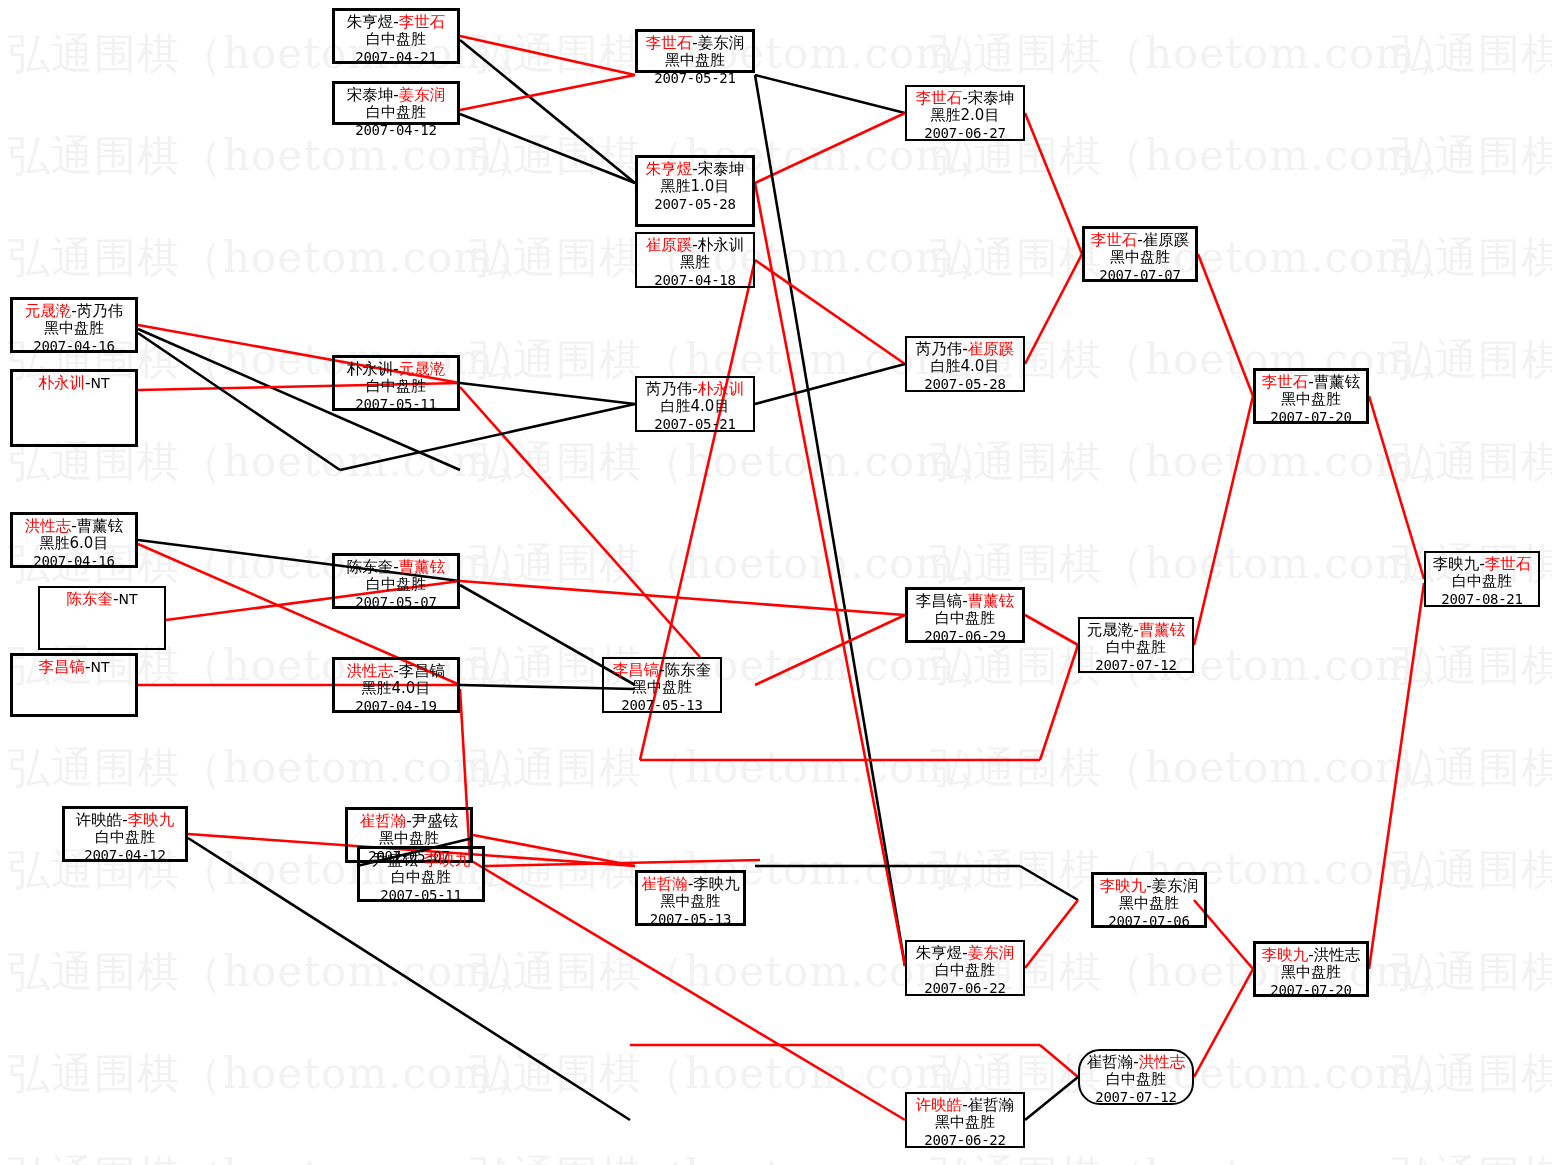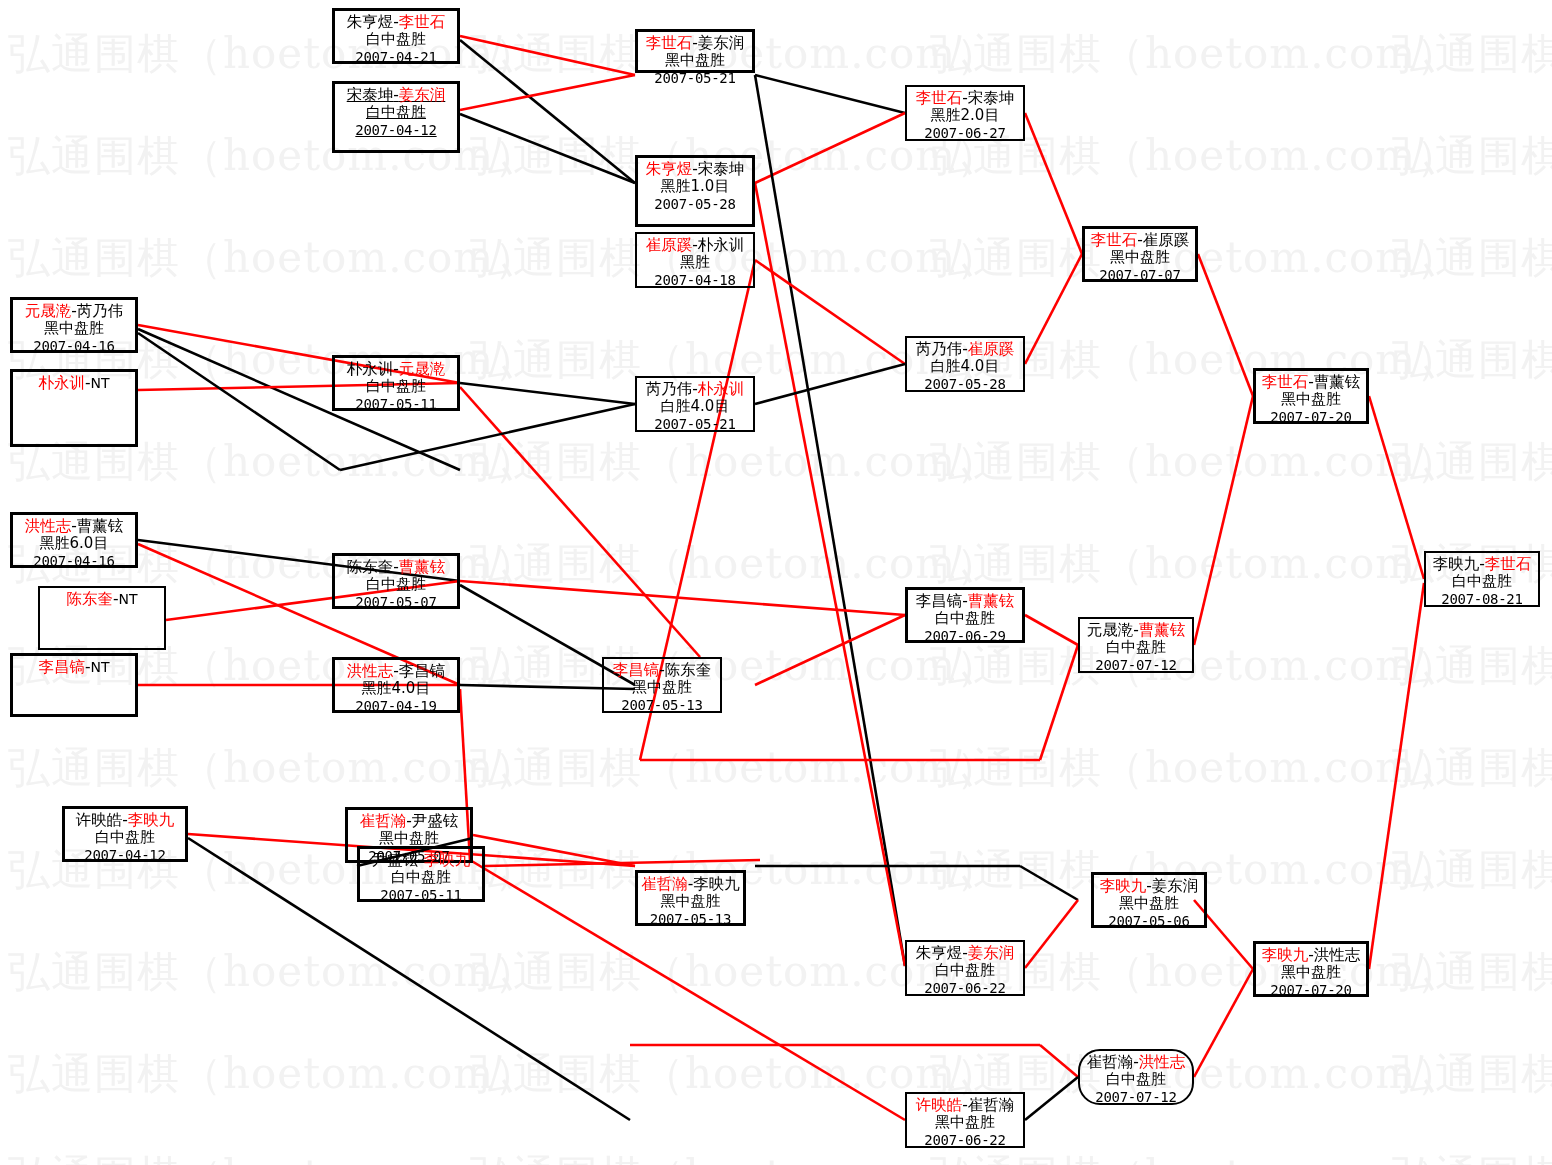--- a/index.html
+++ b/index.html
@@ -158,21 +158,21 @@
       <line x1="1194" y1="1077" x2="1253" y2="969" class="lnk-red"></line>
       <line x1="1369" y1="969" x2="1424" y2="583" class="lnk-red"></line>
     </svg>
 
   <div id="boxes">
       <div class="box thick" style="left: 332px; top: 8px; width: 128px; height: 56px;">
         <span class="ln players"><span class="l">朱亨煜</span><span class="sep">-</span><span class="w">李世石</span></span>
         <span class="ln result">白中盘胜</span>
         <span class="ln date">2007-04-21</span>
       </div>
-      <div class="box thick" style="left: 332px; top: 81px; width: 128px; height: 72px; text-decoration: underline;">
+      <div class="box thick" style="left: 332px; top: 81px; width: 128px; height: 44px;">
         <span class="ln players"><span class="l">宋泰坤</span><span class="sep">-</span><span class="w">姜东润</span></span>
         <span class="ln result">白中盘胜</span>
         <span class="ln date">2007-04-12</span>
       </div>
       <div class="box thick" style="left: 10px; top: 297px; width: 128px; height: 56px;">
         <span class="ln players"><span class="w">元晟漧</span><span class="sep">-</span><span class="l">芮乃伟</span></span>
         <span class="ln result">黑中盘胜</span>
         <span class="ln date">2007-04-16</span>
       </div>
       <div class="box thick" style="left: 10px; top: 369px; width: 128px; height: 78px;">
@@ -280,21 +280,21 @@
         <span class="ln date">2007-07-07</span>
       </div>
       <div class="box" style="left: 1078px; top: 617px; width: 116px; height: 56px;">
         <span class="ln players"><span class="l">元晟漧</span><span class="sep">-</span><span class="w">曹薰铉</span></span>
         <span class="ln result">白中盘胜</span>
         <span class="ln date">2007-07-12</span>
       </div>
       <div class="box thick" style="left: 1078px; top: 872px; width: 116px; height: 56px; margin-left: 13px;">
         <span class="ln players"><span class="w">李映九</span><span class="sep">-</span><span class="l">姜东润</span></span>
         <span class="ln result">黑中盘胜</span>
-        <span class="ln date">2007-05-06</span>
+        <span class="ln date">2007-07-06</span>
       </div>
       <div class="box" style="left: 1078px; top: 1049px; width: 116px; height: 56px; border-radius: 22px;">
         <span class="ln players"><span class="l">崔哲瀚</span><span class="sep">-</span><span class="w">洪性志</span></span>
         <span class="ln result">白中盘胜</span>
         <span class="ln date">2007-07-12</span>
       </div>
       <div class="box thick" style="left: 1253px; top: 368px; width: 116px; height: 56px;">
         <span class="ln players"><span class="w">李世石</span><span class="sep">-</span><span class="l">曹薰铉</span></span>
         <span class="ln result">黑中盘胜</span>
         <span class="ln date">2007-07-20</span>

